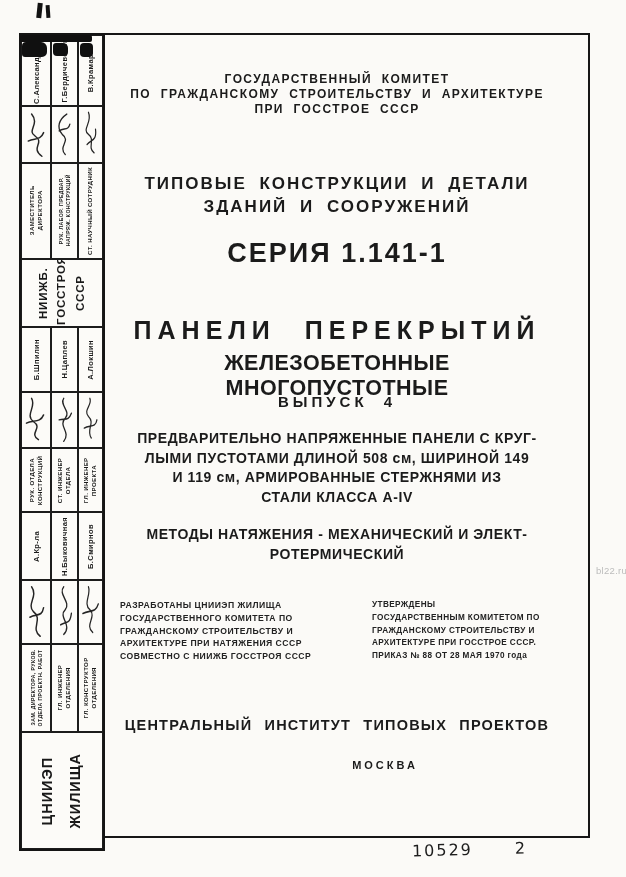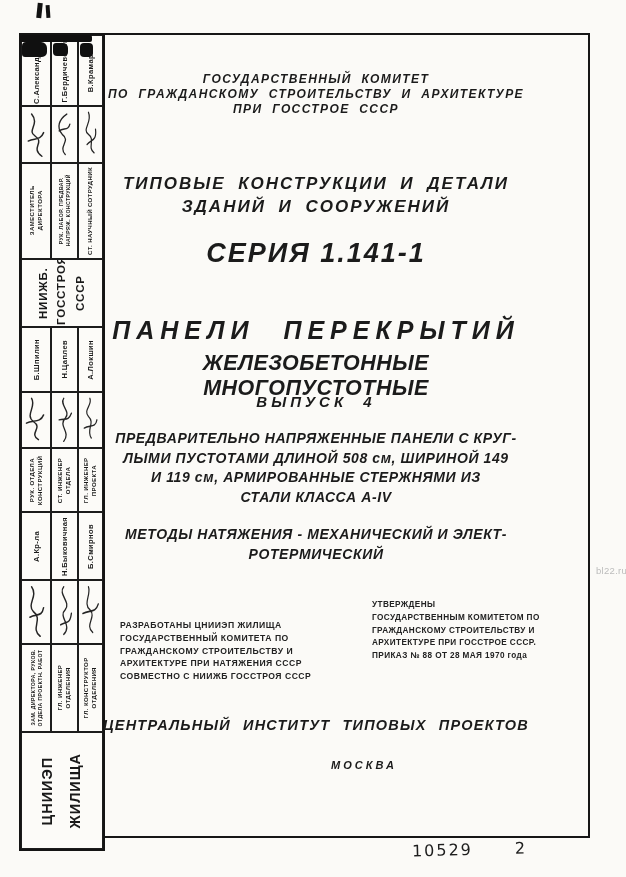--- a/index.html
+++ b/index.html
@@ -34,31 +34,31 @@
   .vtext span{display:block;}
   .t-name{font-size:7.5px;}
   .t-title{font-size:6px;line-height:1.25;}
   .t-title-xs{font-size:5.2px;line-height:1.25;}
   .t-org1{font-size:11.5px;line-height:1.6;letter-spacing:0.8px;}
   .t-org2{font-size:14.5px;line-height:1.9;letter-spacing:1px;}
   .sig{width:92%;height:92%;}
   .sig path{fill:none;stroke:#242424;stroke-width:1.7;stroke-linecap:round;}
   .smudge{position:absolute;background:#101010;}
   
-  .ctr{position:absolute;left:88px;width:456px;text-align:center;font-weight:700;font-style:italic;}
+  .ctr{position:absolute;left:109px;width:456px;text-align:center;font-weight:700;}
   .committee{font-size:12px;line-height:15px;letter-spacing:1.4px;word-spacing:5px;}
   .doctype{font-size:17px;line-height:23px;letter-spacing:2px;word-spacing:6px;}
   .series{font-size:27px;letter-spacing:2px;}
   .subject1{font-size:25px;letter-spacing:6px;word-spacing:16px;}
   .subject2{font-size:21.5px;letter-spacing:0.5px;word-spacing:9px;}
   .issue{font-size:15px;letter-spacing:4px;word-spacing:8px;}
   .desc{font-size:14px;line-height:19.5px;letter-spacing:0.6px;}
   .methods{font-size:14px;line-height:20px;letter-spacing:0.6px;}
   .colblock{position:absolute;font-weight:700;text-align:left;color:#222;}
-  .developed{left:120px;top:599px;width:245px;font-size:8.6px;line-height:12.8px;letter-spacing:0.5px;margin-top:20px;}
+  .developed{left:120px;top:599px;width:245px;font-size:8.6px;line-height:12.8px;letter-spacing:0.5px;}
   .approved{left:372px;top:599px;width:220px;font-size:8.2px;line-height:12.8px;letter-spacing:0.4px;}
   .publisher{font-size:14.5px;letter-spacing:1.2px;word-spacing:7px;}
   .city{font-size:11px;letter-spacing:3px;padding-left:48px;}
   .stamp{
     position:absolute;left:412px;top:840px;font-family:"DejaVu Sans", sans-serif;
     font-size:16px;color:#1e1e1e;transform:rotate(-1.5deg);letter-spacing:2px;
   }
   .stamp .pg{margin-left:42px;}
   .watermark{
     position:absolute;left:596px;top:553px;color:#bcbcbc;
@@ -232,21 +232,21 @@
   <div>СТАЛИ КЛАССА А-IV</div>
 </div>
 
 <div class="ctr methods" style="top:524px;">
   <div>МЕТОДЫ НАТЯЖЕНИЯ - МЕХАНИЧЕСКИЙ И ЭЛЕКТ-</div>
   <div>РОТЕРМИЧЕСКИЙ</div>
 </div>
 
 <div class="colblock developed">
   <div>РАЗРАБОТАНЫ ЦНИИЭП ЖИЛИЩА</div>
-  <div>ГОСУДАРСТВЕННЫЙ КОМИТЕТА ПО</div>
+  <div>ГОСУДАРСТВЕННОГО КОМИТЕТА ПО</div>
   <div>ГРАЖДАНСКОМУ СТРОИТЕЛЬСТВУ И</div>
   <div>АРХИТЕКТУРЕ ПРИ НАТЯЖЕНИЯ СССР</div>
   <div>СОВМЕСТНО С НИИЖБ ГОССТРОЯ СССР</div>
 </div>
 
 <div class="colblock approved">
   <div>УТВЕРЖДЕНЫ</div>
   <div>ГОСУДАРСТВЕННЫМ КОМИТЕТОМ ПО</div>
   <div>ГРАЖДАНСКОМУ СТРОИТЕЛЬСТВУ И</div>
   <div>АРХИТЕКТУРЕ ПРИ ГОССТРОЕ СССР.</div>

